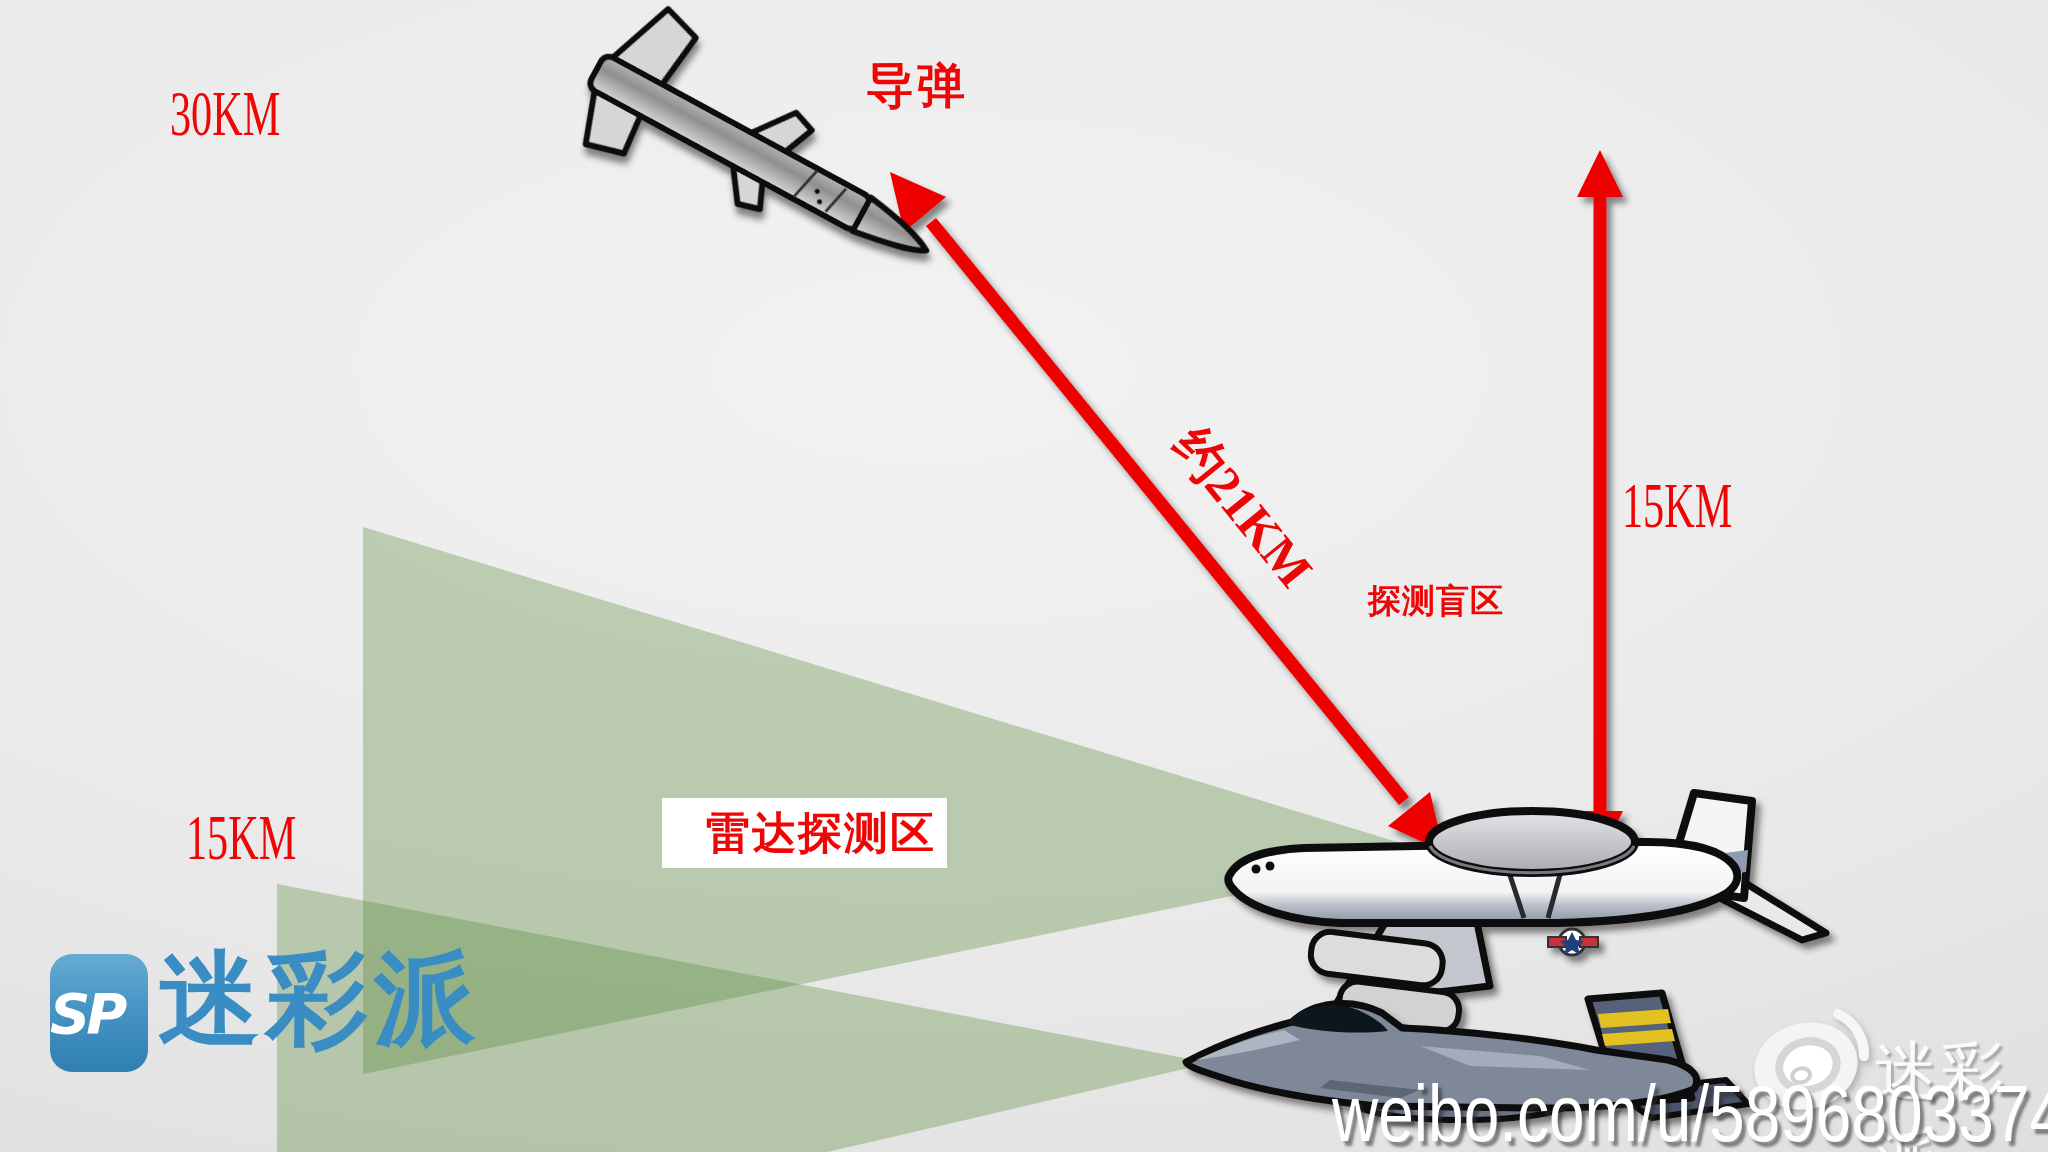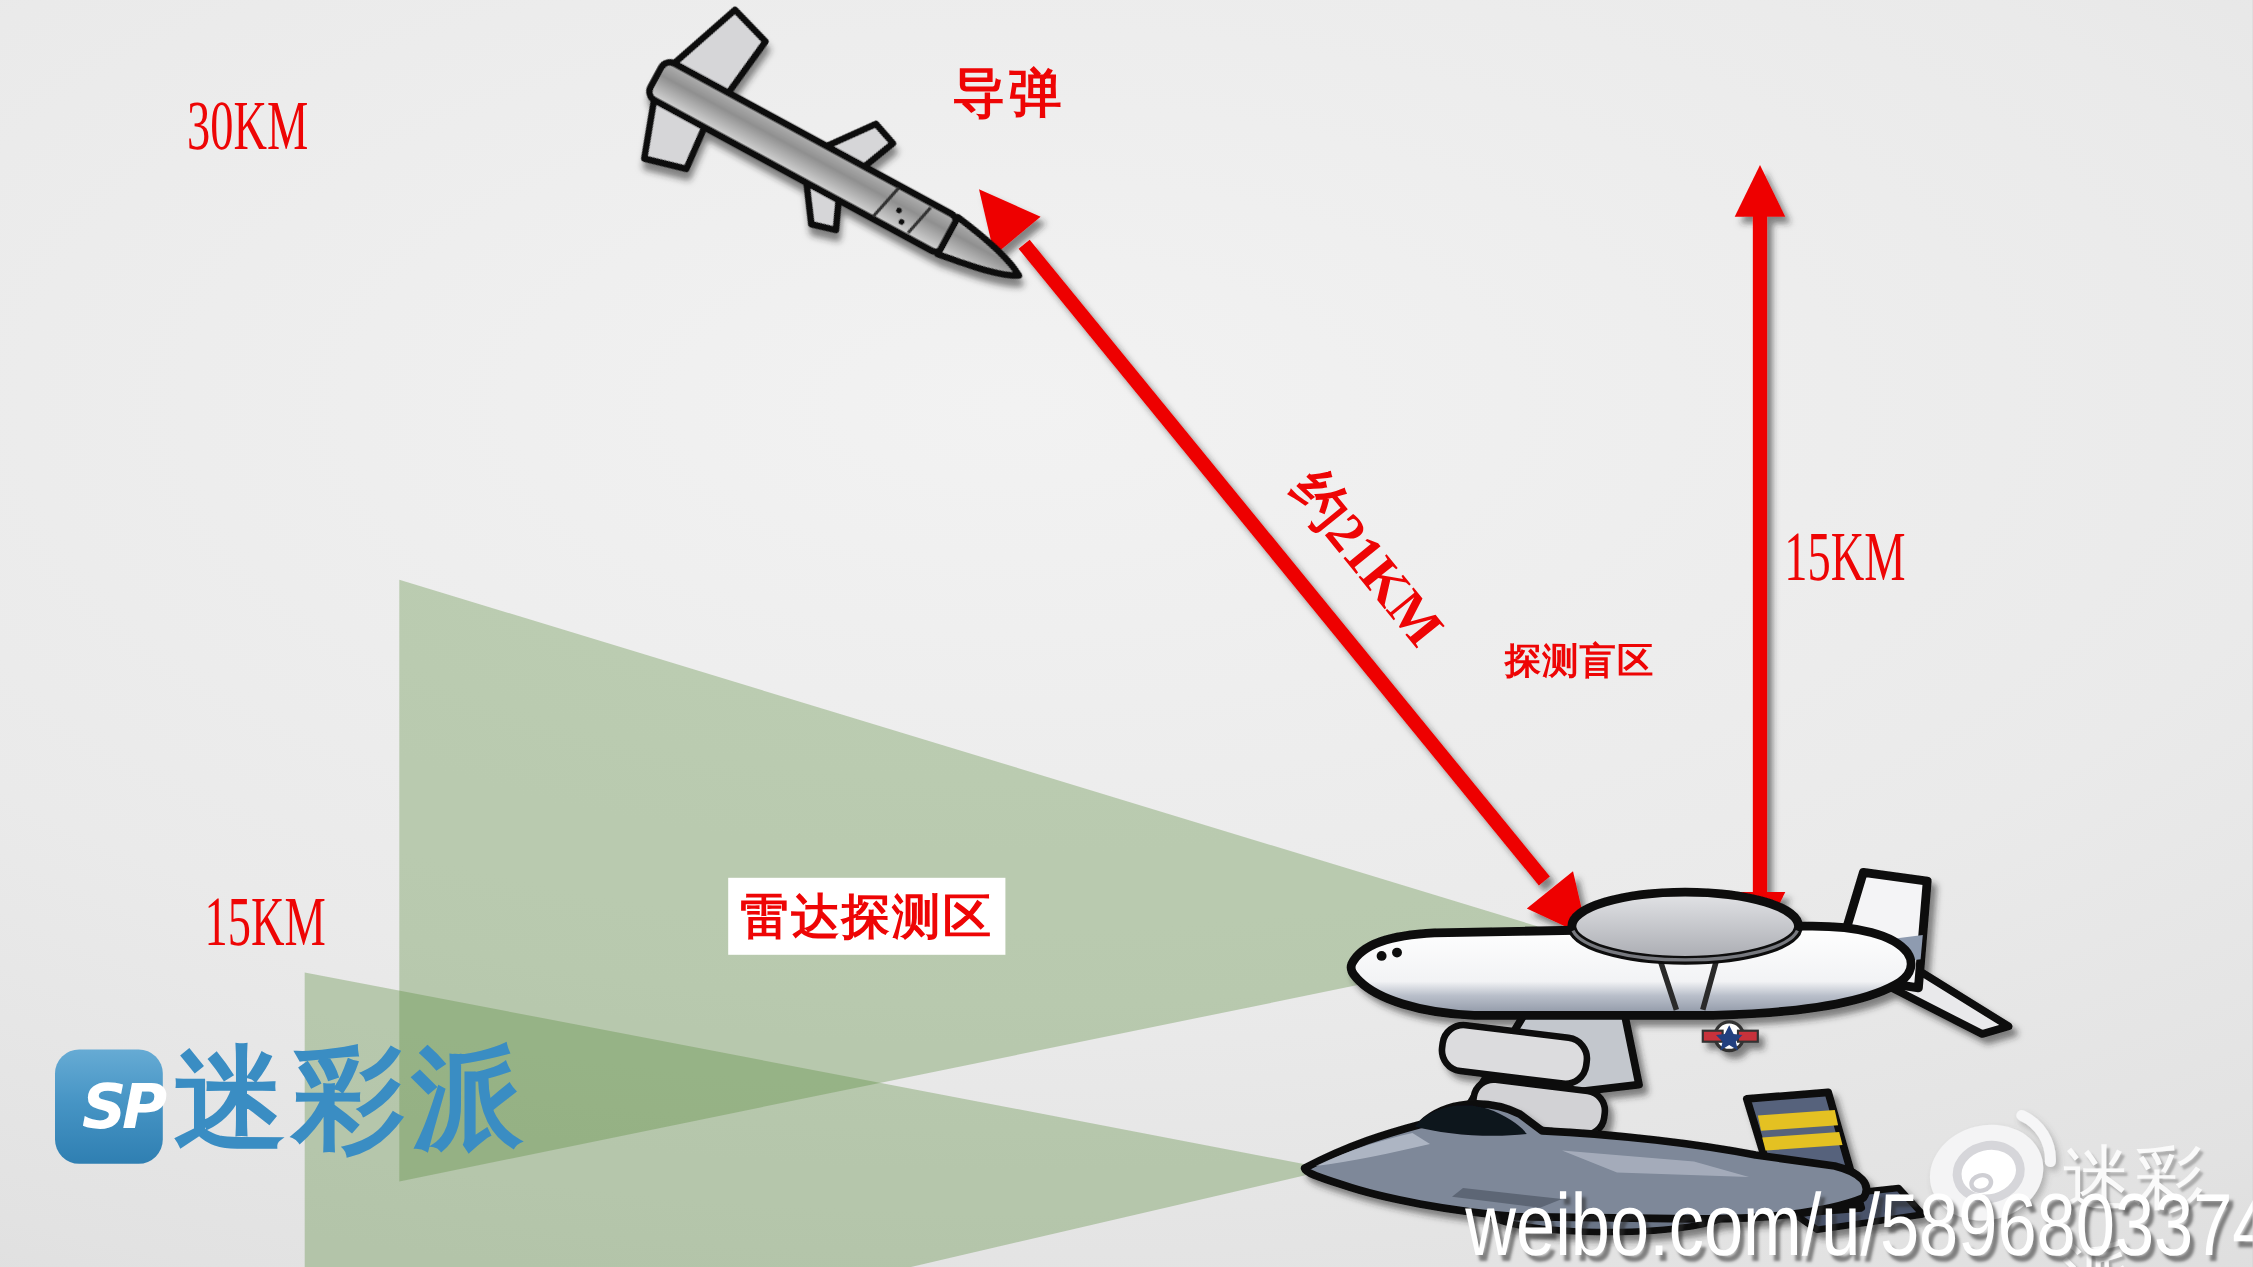--- a/index.html
+++ b/index.html
@@ -8,33 +8,33 @@
     background:
       radial-gradient(130% 105% at 45% 32%, #f2f2f2 0%, #eaeaea 45%, #e2e2e2 70%, #d4d4d4 100%);
     font-family:"Liberation Sans","DejaVu Sans",sans-serif;
   }
   .stage svg.scene{position:absolute;left:0;top:0;}
   .lbl{position:absolute;white-space:nowrap;color:#ee0505;line-height:1;}
   .serif{font-family:"Liberation Serif","DejaVu Serif",serif;font-weight:normal;transform:scaleX(.66);transform-origin:0 0;}
   .heiti{font-family:"Liberation Sans","DejaVu Sans",sans-serif;font-weight:bold;}
   .radar-box{
     position:absolute;left:662px;top:798px;width:252px;height:70px;background:#ffffff;
-    display:flex;align-items:center;justify-content:center;
+    display:flex;align-items:center;justify-content:center;padding-left:33px;
   }
   .radar-box span{font-size:44px;font-weight:bold;color:#ee0505;letter-spacing:2px;}
   .slant{
     position:absolute;left:1243px;top:508px;transform:translate(-50%,-50%) rotate(51deg);
     font-size:50px;color:#ee0505;white-space:nowrap;
     font-family:"Liberation Serif","DejaVu Serif",serif;font-weight:bold;
   }
   .brand-left{position:absolute;left:50px;top:948px;display:flex;align-items:flex-start;}
   .brand-icon{
-    width:98px;height:104px;border-radius:22px;margin-top:6px;
+    width:98px;height:118px;border-radius:22px;margin-top:6px;
     background:linear-gradient(180deg,#66abd4 0%,#4795c5 45%,#2f7fb2 100%);
-    display:flex;align-items:center;justify-content:flex-end;
+    display:flex;align-items:center;justify-content:flex-start;
   }
   .brand-icon span{
     color:#ffffff;font-weight:bold;font-style:italic;font-size:56px;
     font-family:"DejaVu Sans","Liberation Sans",sans-serif;letter-spacing:-4px;
   }
   .brand-left .brand-text{
     margin-left:10px;font-size:102px;font-weight:bold;color:#3a8dc3;
     letter-spacing:6px;line-height:1;
   }
   .weibo-text{position:absolute;left:1874px;top:1028px;font-size:64px;color:#fafafa;

